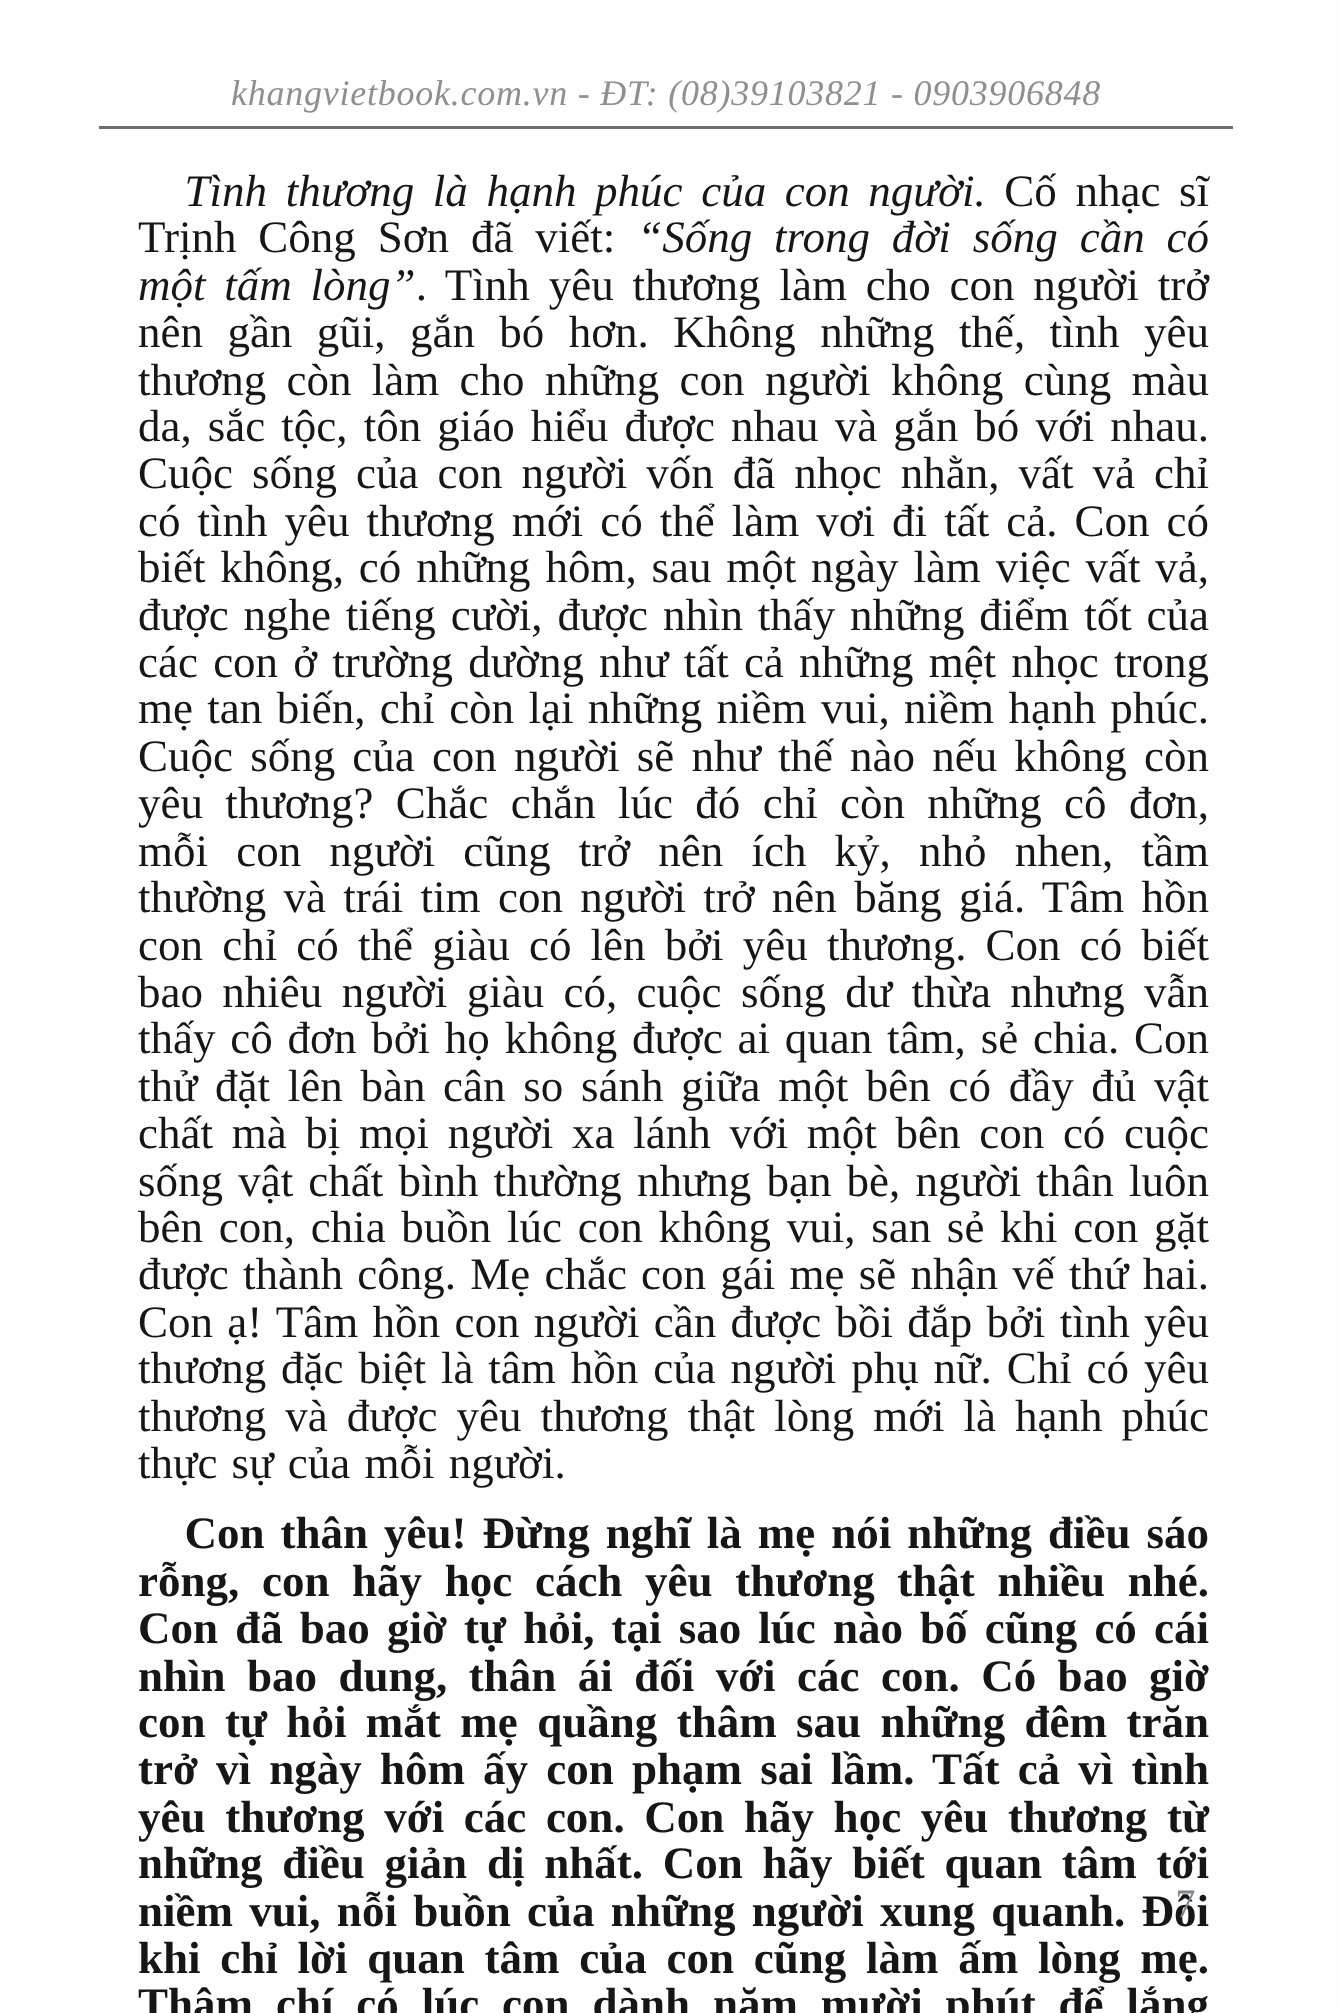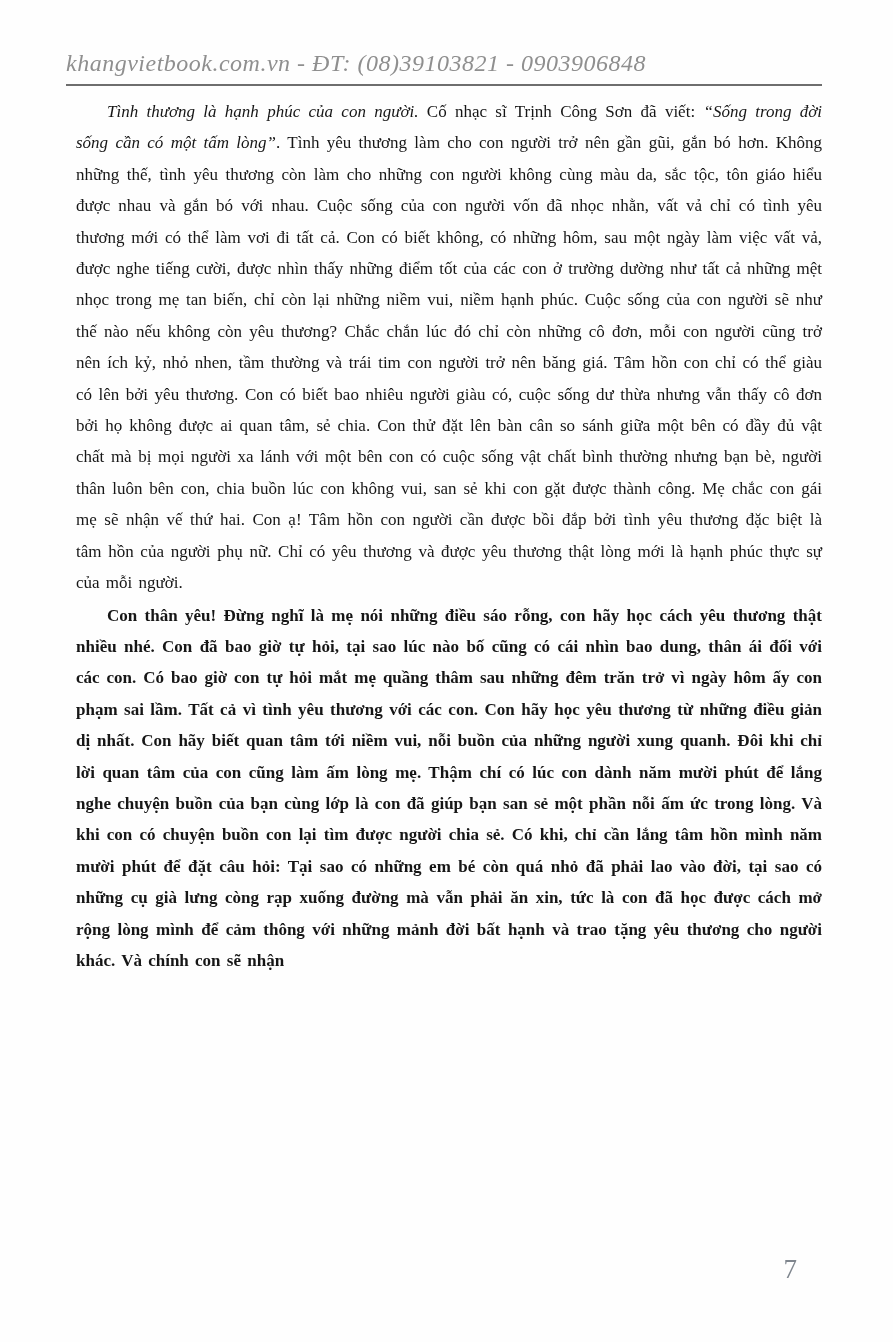--- a/index.html
+++ b/index.html
@@ -13,21 +13,21 @@
     height: 1342px;
     background: #fefefe;
     overflow: hidden;
     font-family: "Liberation Serif", "DejaVu Serif", serif;
   }
   .header-line {
     position: absolute;
     top: 50px;
     left: 66px;
     right: 71px;
-    text-align: left;
+    text-align: center;
     font-style: italic;
     font-size: 24px;
     letter-spacing: 0.5px;
     color: #8f8f8f;
     white-space: nowrap;
   }
   .header-rule {
     position: absolute;
     top: 84px;
     left: 66px;
@@ -36,22 +36,22 @@
     background: #6e6e6e;
   }
   .body-text {
     position: absolute;
     top: 96px;
     left: 76px;
     right: 71px;
     color: #161616;
   }
   .body-text p {
-    margin: 0;
-    font-size: 17px;
+    margin: 16px;
+    font-size: 30px;
     line-height: 31.4px;
     text-align: justify;
     text-indent: 31px;
     word-spacing: 2px;
   }
   .body-text p + p {
     margin-top: 1px;
     font-weight: bold;
   }
   .it {

